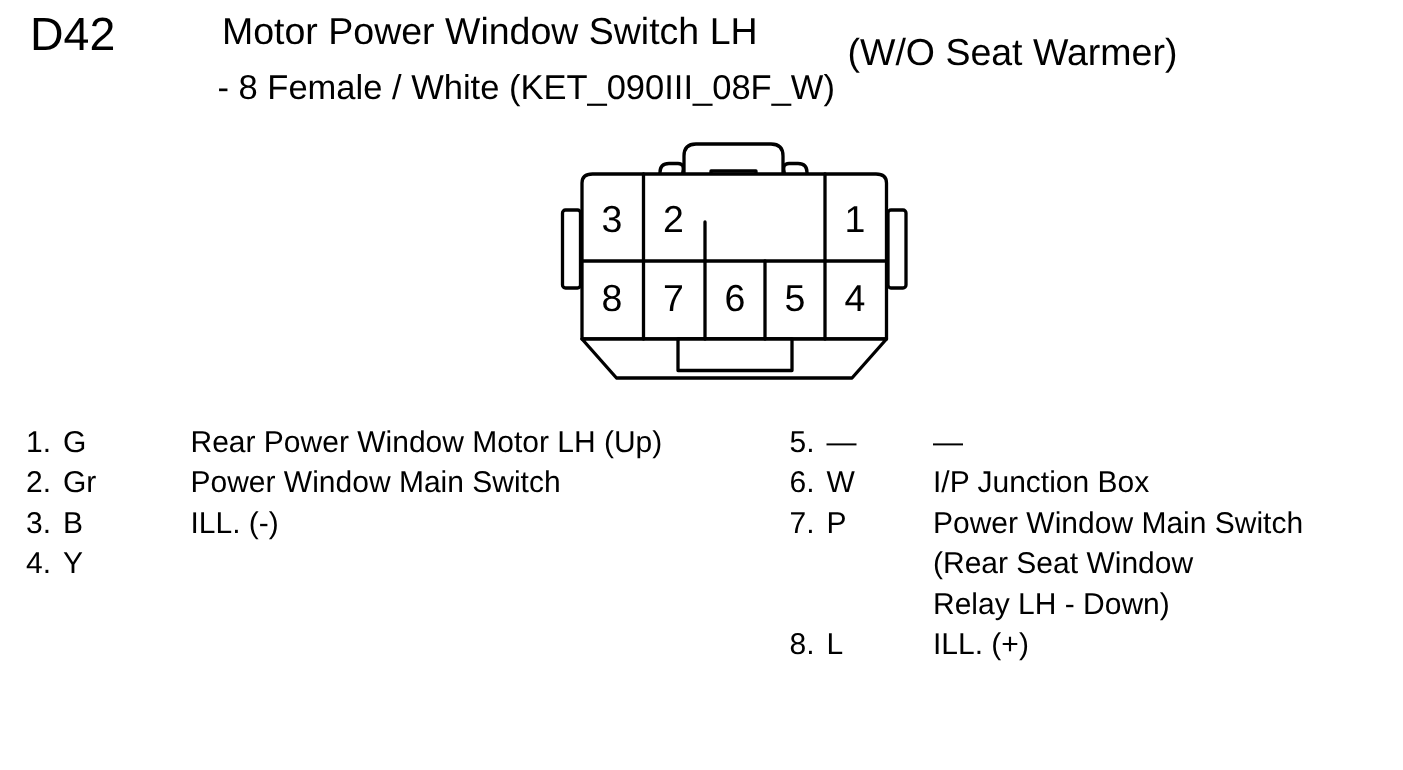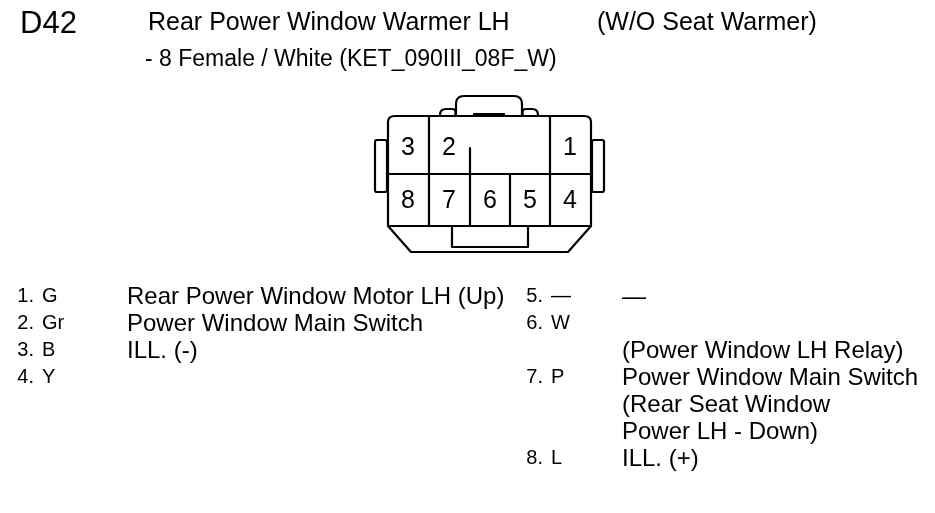--- a/index.html
+++ b/index.html
@@ -34,25 +34,24 @@
     position: absolute;
     left: 148px;
     top: 7px;
     font-size: 25px;
     line-height: 29px;
     white-space: nowrap;
   }
   #connector-variant {
     position: absolute;
     left: 565px;
-    top: 7px;
+    top: 21px;
     font-size: 25px;
     line-height: 29px;
     white-space: nowrap;
-    margin-left: 32px;
   }
   #connector-subtitle {
     position: absolute;
     left: 145px;
     top: 47px;
     font-size: 23px;
     line-height: 23px;
     white-space: nowrap;
   }
 
@@ -93,41 +92,41 @@
     white-space: nowrap;
   }
   .legend-pin-color {
     position: absolute;
     font-size: 20px;
     line-height: 27px;
     white-space: nowrap;
   }
   .legend-pin-desc {
     position: absolute;
-    font-size: 24px;
+    font-size: 20px;
     line-height: 27px;
     white-space: nowrap;
   }
 
   
   #legend-column-left .legend-pin-no    { left: 8px;  width: 26px; }
   #legend-column-left .legend-pin-color { left: 42px; }
   #legend-column-left .legend-pin-desc  { left: 127px; }
 
   
   #legend-column-right .legend-pin-no    { left: 12px;  width: 26px; }
   #legend-column-right .legend-pin-color { left: 46px; }
   #legend-column-right .legend-pin-desc  { left: 117px; }
 </style>
 </head>
 <body>
 
 <div id="header-block">
   <div id="connector-code">D42</div>
-  <div id="connector-title">Rear Power Window Warmer LH</div>
+  <div id="connector-title">Motor Power Window Switch LH</div>
   <div id="connector-variant">(W/O Seat Warmer)</div>
   <div id="connector-subtitle">- 8 Female / White (KET_090III_08F_W)</div>
 </div>
 
 <div id="connector-diagram">
   <svg width="236" height="176" viewBox="0 0 236 176" xmlns="http://www.w3.org/2000/svg">
     <g fill="#ffffff" stroke="#000000" stroke-width="2.2" stroke-linejoin="round" stroke-linecap="round">
 
       <path d="M 92 10 L 142 10 Q 150 10 150 18 L 150 42 L 84 42 L 84 18 Q 84 10 92 10 Z"></path>
 
@@ -197,37 +196,34 @@
 
   <div id="legend-column-right" class="legend-column">
     <div class="legend-row">
       <span class="legend-pin-no">5.</span>
       <span class="legend-pin-color">—</span>
       <span class="legend-pin-desc">—</span>
     </div>
     <div class="legend-row">
       <span class="legend-pin-no">6.</span>
       <span class="legend-pin-color">W</span>
-    </div>
-    <div class="legend-row continuation">
-
-      <span class="legend-pin-desc">(Power Window LH Relay)</span>
+      <span class="legend-pin-desc">I/P Junction Box</span>
     </div>
     <div class="legend-row">
       <span class="legend-pin-no">7.</span>
       <span class="legend-pin-color">P</span>
       <span class="legend-pin-desc">Power Window Main Switch</span>
     </div>
     <div class="legend-row continuation">
 
       <span class="legend-pin-desc">(Rear Seat Window</span>
     </div>
     <div class="legend-row continuation">
 
-      <span class="legend-pin-desc">Power LH - Down)</span>
+      <span class="legend-pin-desc">Relay LH - Down)</span>
     </div>
     <div class="legend-row">
       <span class="legend-pin-no">8.</span>
       <span class="legend-pin-color">L</span>
       <span class="legend-pin-desc">ILL. (+)</span>
     </div>
   </div>
 
 </div>
 

